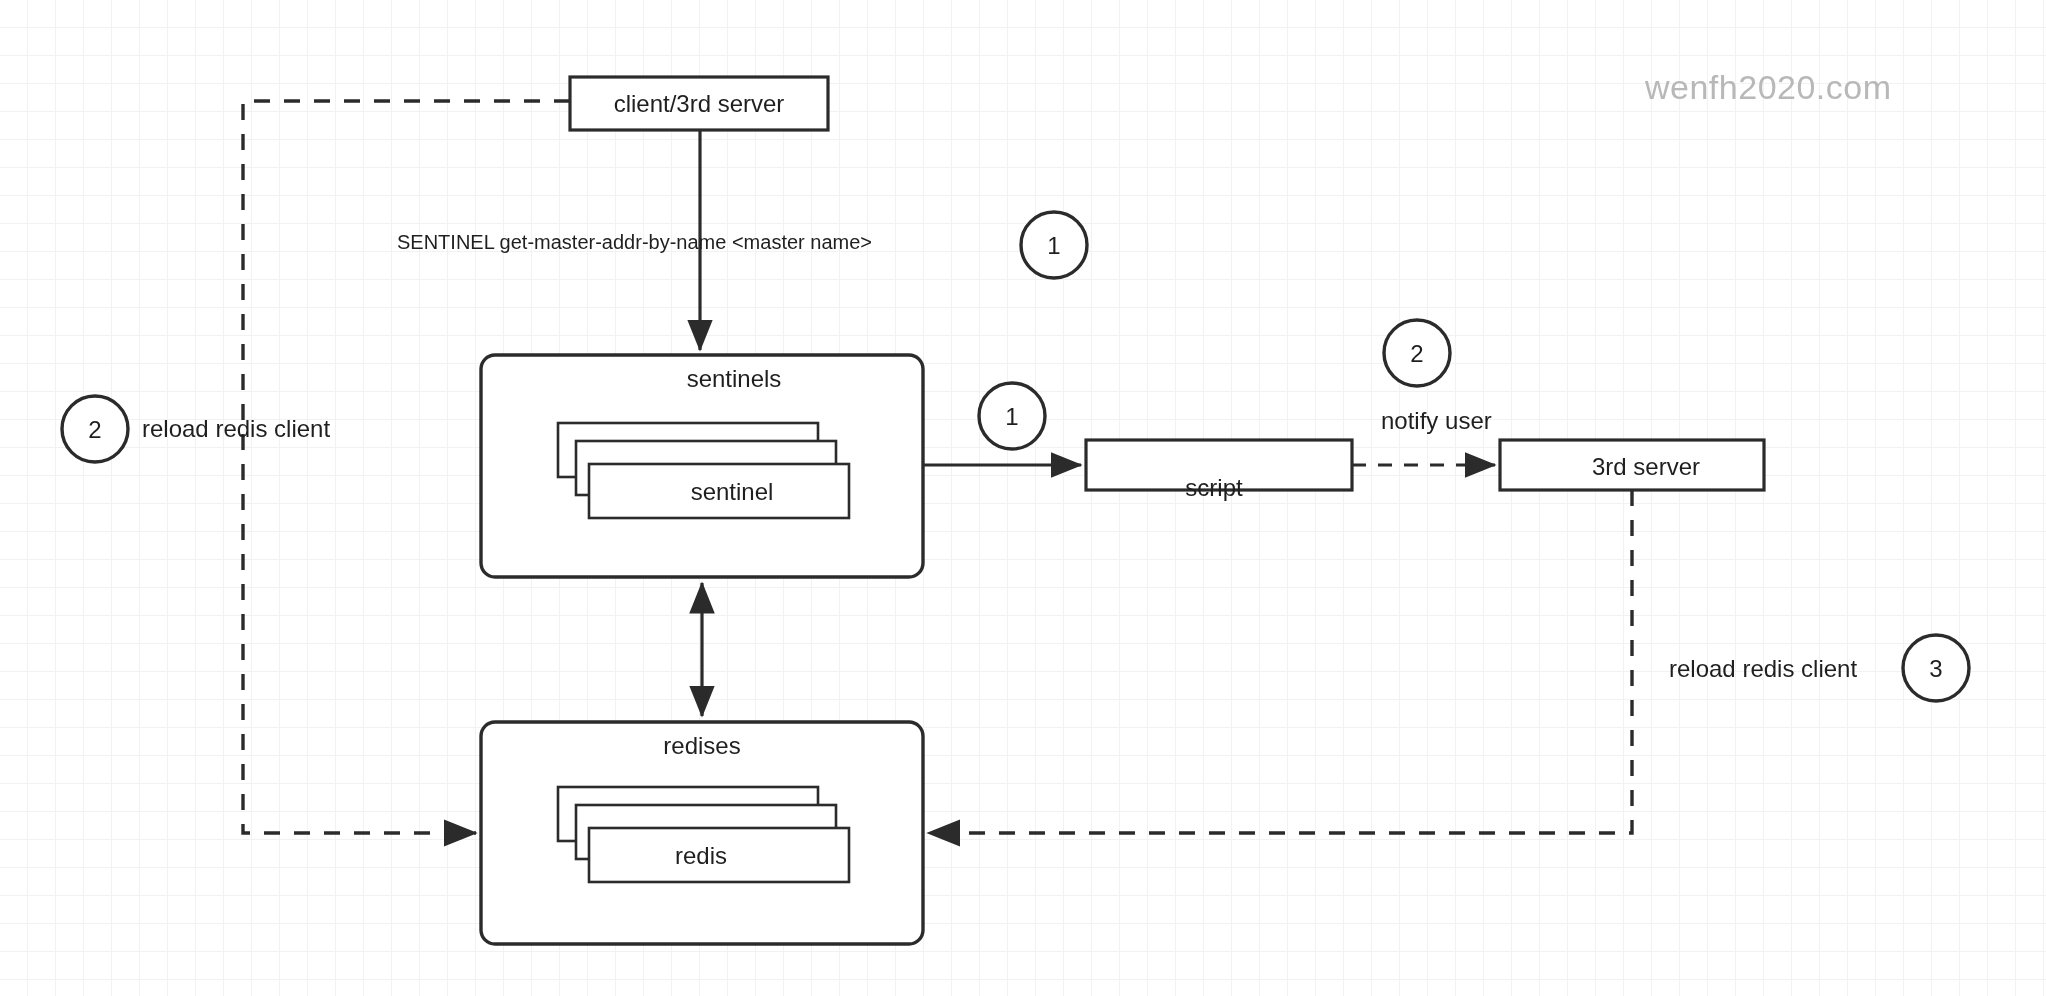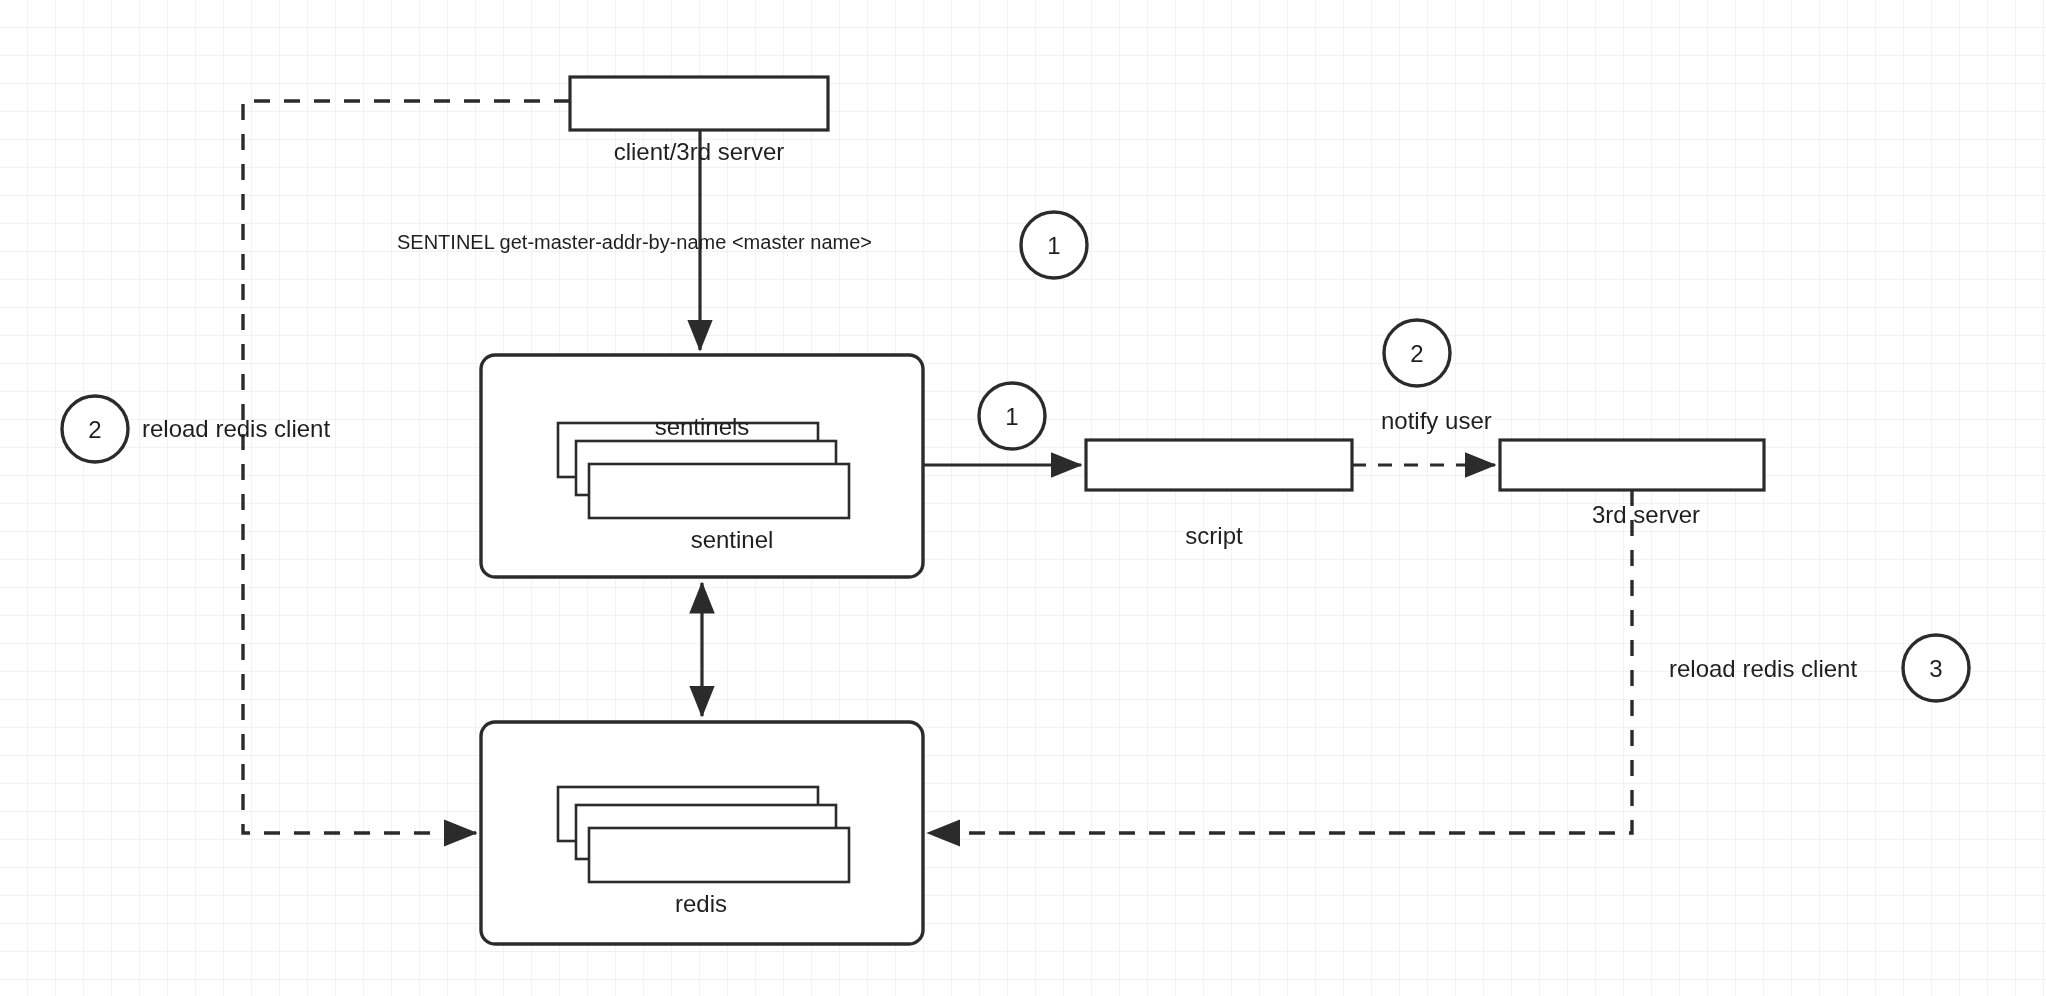--- a/index.html
+++ b/index.html
@@ -26,21 +26,20 @@
     left: 0; top: 0;
     width: 2046px;
     height: 996px;
   }
   .node-label {
     position: absolute;
     font-family: "Liberation Sans", sans-serif;
     color: #1f1f1f;
     white-space: nowrap;
     text-align: center;
-    margin-top: 48px;
   }
   .edge-label {
     position: absolute;
     font-family: "Liberation Sans", sans-serif;
     color: #1f1f1f;
     white-space: nowrap;
   }
   .circle-num {
     position: absolute;
     font-family: "Liberation Sans", sans-serif;
@@ -101,27 +100,29 @@
 
     <path d="M1632,490 L1632,833 L928,833" fill="none" stroke="#2b2b2b" stroke-width="3.4" stroke-dasharray="16 14" marker-end="url(#arrow)"></path>
 
     <circle cx="1054" cy="245" r="33" fill="#ffffff" stroke="#2b2b2b" stroke-width="3.4"></circle>
     <circle cx="95" cy="429" r="33" fill="#ffffff" stroke="#2b2b2b" stroke-width="3.4"></circle>
     <circle cx="1012" cy="416" r="33" fill="#ffffff" stroke="#2b2b2b" stroke-width="3.4"></circle>
     <circle cx="1417" cy="353" r="33" fill="#ffffff" stroke="#2b2b2b" stroke-width="3.4"></circle>
     <circle cx="1936" cy="668" r="33" fill="#ffffff" stroke="#2b2b2b" stroke-width="3.4"></circle>
   </svg>
 
+  <div class="watermark" style="left:1645px; top:68px; font-size:34px;">wenfh2020.com</div>
 
   <div class="node-label" style="left:570px; top:90px; width:258px; font-size:24px;">client/3rd server</div>
 
-  <div class="node-label" style="left:481px; top:365px; width:442px; font-size:24px;">sentinels</div>
+  <div class="node-label" style="left:481px; top:365px; width:442px; font-size:24px;padding-left:32px;">sentinels</div>
 
   <div class="node-label" style="left:589px; top:478px; width:260px; font-size:24px;padding-left:13px;">sentinel</div>
 
+  <div class="node-label" style="left:481px; top:732px; width:442px; font-size:24px;">redises</div>
 
   <div class="node-label" style="left:589px; top:842px; width:224px; font-size:24px;">redis</div>
 
   <div class="node-label" style="left:1086px; top:474px; width:256px; font-size:24px;">script</div>
 
   <div class="node-label" style="left:1500px; top:453px; width:292px; font-size:24px;">3rd server</div>
 
   <div class="edge-label" style="left:397px; top:231px; font-size:20px;">SENTINEL get-master-addr-by-name &lt;master name&gt;</div>
 
   <div class="edge-label" style="left:142px; top:415px; font-size:24px;">reload redis client</div>

